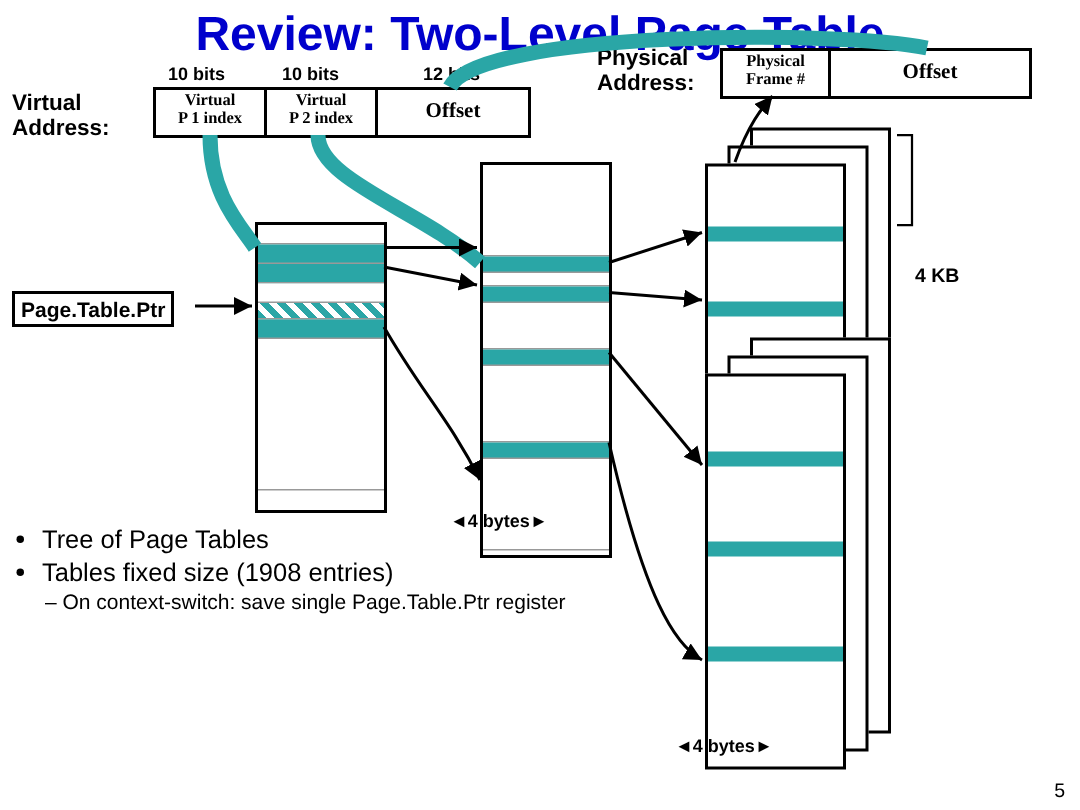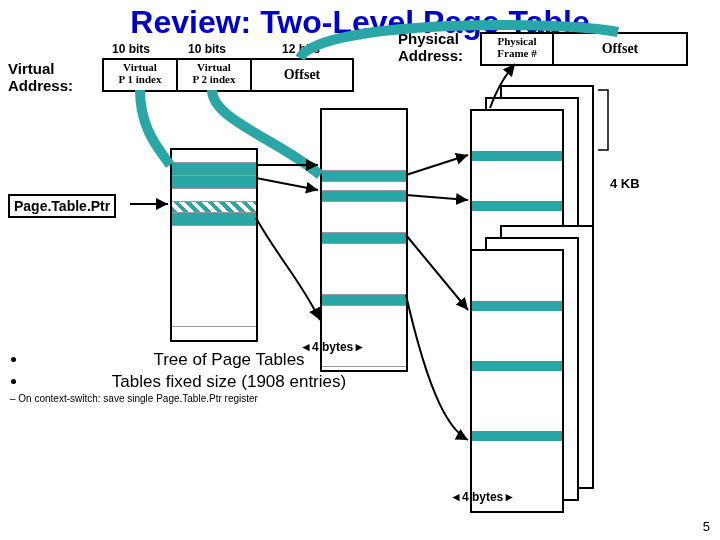--- a/index.html
+++ b/index.html
@@ -16,23 +16,23 @@
     color: #0000cc;
     font-size: 32px;
     font-weight: bold;
     text-align: center;
     padding-top: 4px;
   }
   .label { font: bold 15px "Comic Sans MS", Arial; position:absolute; }
   .small { font: bold 12px "Comic Sans MS", Arial; position:absolute; }
   .box { position:absolute; border:2px solid #000; background:#fff; text-align:center; }
   .bullets { position:absolute; left:10px; top:350px; width:420px; font-size:17px; line-height:1.15; }
-  .bullets ul { margin:0; padding-left:18px;text-align:center; }
+  .bullets ul { margin:0; padding-left:18px; }
   .bullets li { margin-bottom:2px; }
-  .sub { font-size:10px; list-style:none; }
+  .sub { font-size:14px; margin-left:20px; list-style:none; }
   .pagenum { position:absolute; right:10px; bottom:6px; font-size:13px; }
   
   .tbl { position:absolute; border:2px solid #000; background:#fff; }
   .tbl .row { border-bottom:1px solid #999; background:#fff; }
   .tbl .row.hl { background:#2aa6a6; }
   .tbl .row.hl2 { background:#7fd0c8; }
   
   .pstack { position:absolute; }
   .pstack .pg { position:absolute; width:90px; height:260px; border:2px solid #000; background:#fff; }
   .pstack .pg .stripe { position:absolute; left:0; right:0; height:10px; background:#2aa6a6; }

